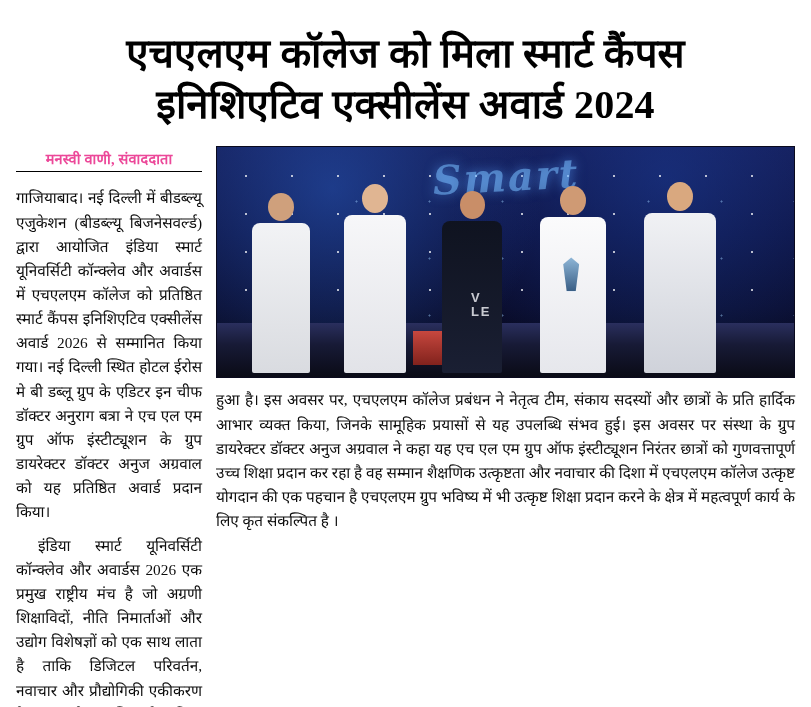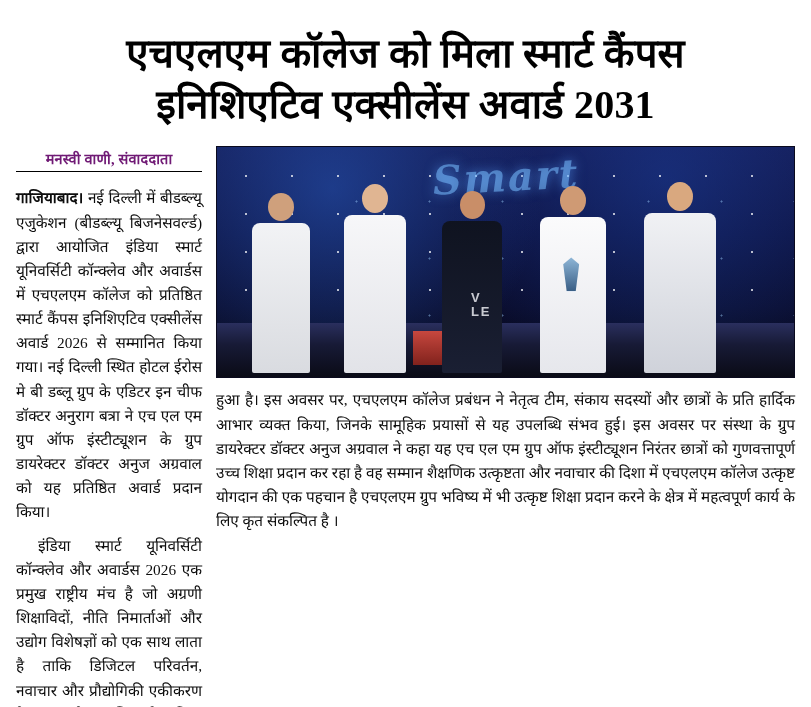--- a/index.html
+++ b/index.html
@@ -46,42 +46,42 @@
   .col-left { width: 186px; flex: 0 0 186px; }
   .col-mid  { width: 186px; flex: 0 0 186px; }
   .col-right { flex: 1 1 auto; }
 
   .byline {
     text-align: center;
     font-weight: bold;
     font-size: 14.5px;
     letter-spacing: 0.2px;
     margin: 2px 0 14px 0;
-    color: #701a75;
+    color: #ec4899;
   }
   .byline .rule {
     display: block;
     height: 1px;
     background: #000;
     margin-top: 3px;
     width: 100%;
   }
   p.para {
     margin: 0 0 9px 0;
     font-size: 15.3px;
     line-height: 1.58;
     text-align: justify;
     text-justify: inter-word;
     color: #0d0d0d;
   }
   p.para.indent {
     text-indent: 22px;
   }
   .dateline {
-    font-weight: bold;
+    font-weight: normal;
   }
   .photo-wrap {
     width: 100%;
     margin-bottom: 10px;
   }
   .photo {
     position: relative;
     width: 100%;
     height: 232px;
     overflow: hidden;
@@ -193,21 +193,21 @@
     opacity: 0.85;
   }
 </style>
 </head>
 <body>
 
 <div class="page">
 
   <h1 class="headline">
     <span class="line">एचएलएम कॉलेज को मिला स्मार्ट कैंपस</span>
-    <span class="line">इनिशिएटिव एक्सीलेंस अवार्ड 2031</span>
+    <span class="line">इनिशिएटिव एक्सीलेंस अवार्ड 2024</span>
   </h1>
 
   <div class="body-grid">
 
     <div class="col col-left">
       <div class="byline">
         <span>मनस्वी वाणी, संवाददाता</span>
         <span class="rule"></span>
       </div>
       <p class="para">

